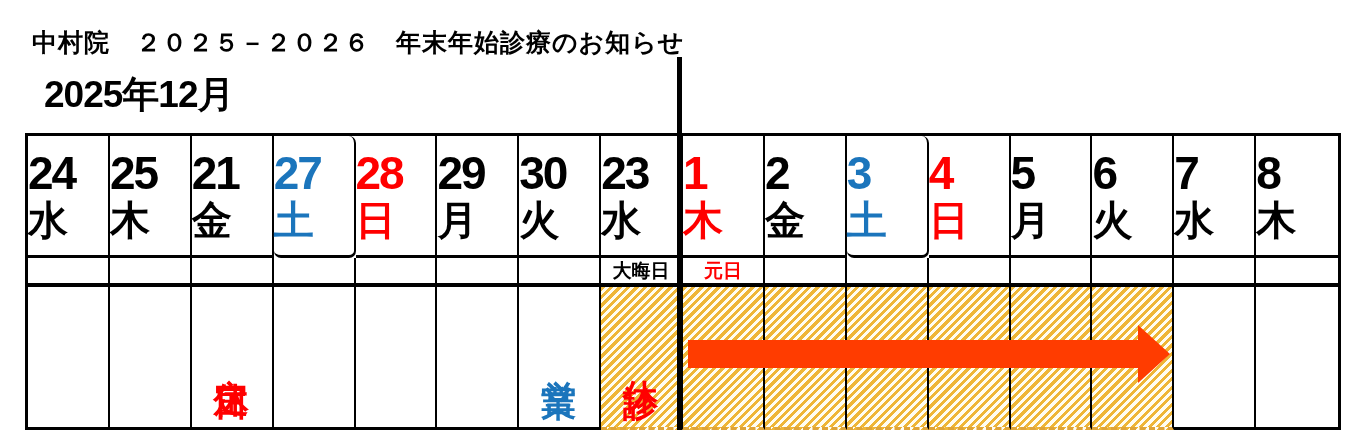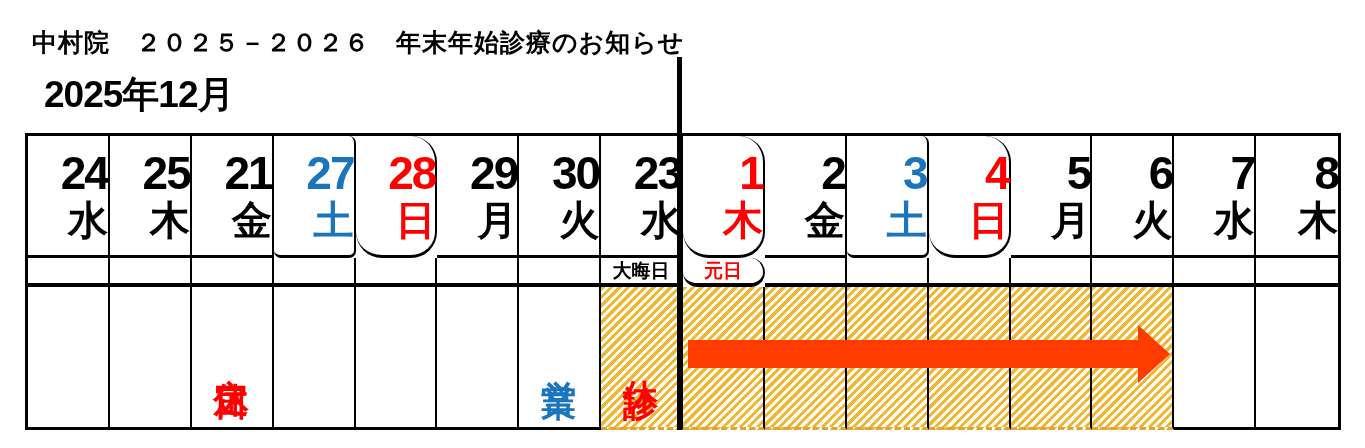--- a/index.html
+++ b/index.html
@@ -12,35 +12,35 @@
   .month.jan{left:689px;}
 
   .divider{position:absolute;left:677px;top:57px;width:5px;height:373px;background:#000;}
 
   .cal-table{position:absolute;left:25px;top:133px;width:1316px;height:297px;box-sizing:border-box;
     border:3px solid #000;border-bottom:none;display:grid;
     grid-template-columns:repeat(16,1fr);grid-template-rows:122px 29px 143px;background:#fff;}
   .cal-table > div{box-sizing:border-box;border-right:2px solid #000;min-width:0;}
   .cal-table > div:nth-child(16n){border-right:none;}
 
-  .hc{border-bottom:3px solid #000;display:flex;flex-direction:column;align-items:flex-end;justify-content:center;gap:3px;}
+  .hc{border-bottom:3px solid #000;display:flex;flex-direction:column;align-items:flex-start;justify-content:center;gap:3px;}
   .dnum{font-size:46px;line-height:1.0;letter-spacing:-2px;}
   .dday{font-size:40px;line-height:1.05;}
 
   .nc{border-bottom:4px solid #000;display:flex;align-items:center;justify-content:center;
       font-size:19px;line-height:1;white-space:nowrap;}
 
   .lc{border-bottom:3px solid #000;display:flex;}
   .lc.hatch{background:repeating-linear-gradient(135deg,#EFB637 0 3px,#FFFDF2 3px 6px);
             border-bottom:3px dashed #DFA438;}
   .vtext{writing-mode:vertical-rl;text-orientation:upright;font-size:35px;line-height:1;
          letter-spacing:5px;margin:auto;}
 
   .blue{color:#1B75BC;border-radius:7px;}
-  .red{color:#FF0000;border-radius:26px;}
+  .red{color:#FF0000;}
 
   .arrow-shaft{position:absolute;left:688px;top:340px;width:450px;height:28px;background:#FF3C00;}
   .arrow-head{position:absolute;left:1138px;top:325px;width:0;height:0;
     border-top:29px solid transparent;border-bottom:29px solid transparent;border-left:32px solid #FF3C00;}
 </style>
 </head>
 <body>
 
 <div class="canvas">
 

